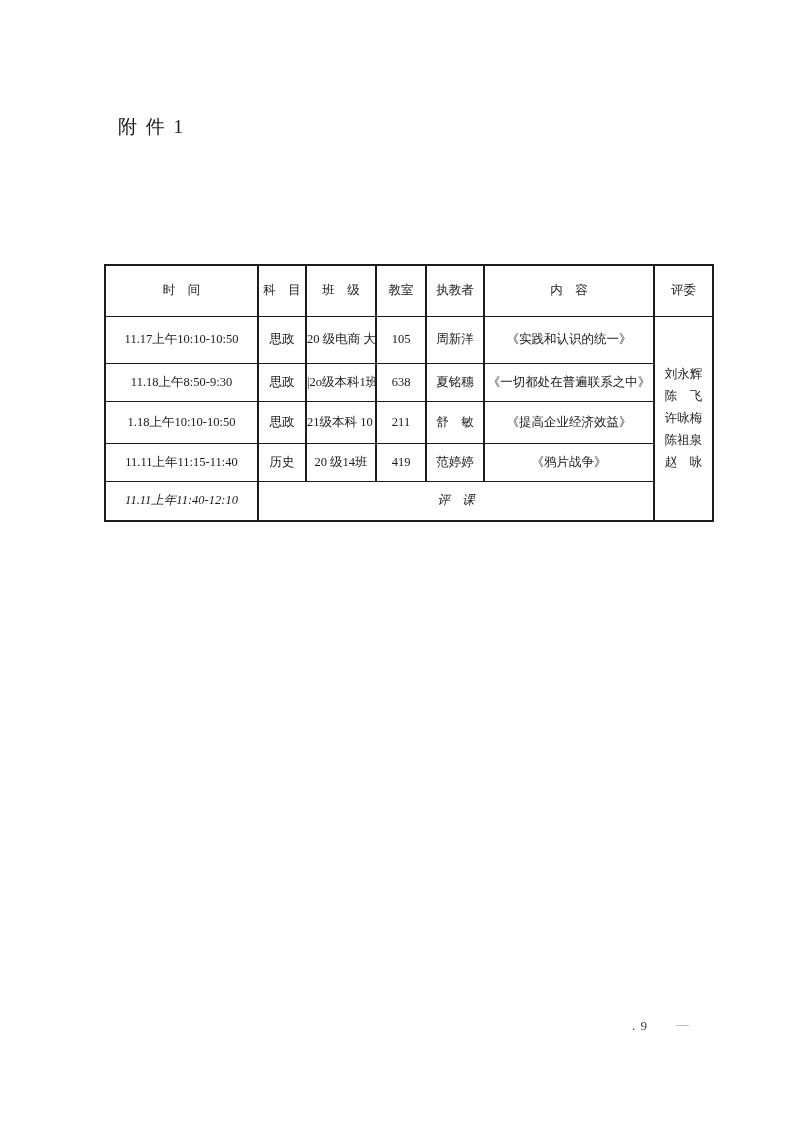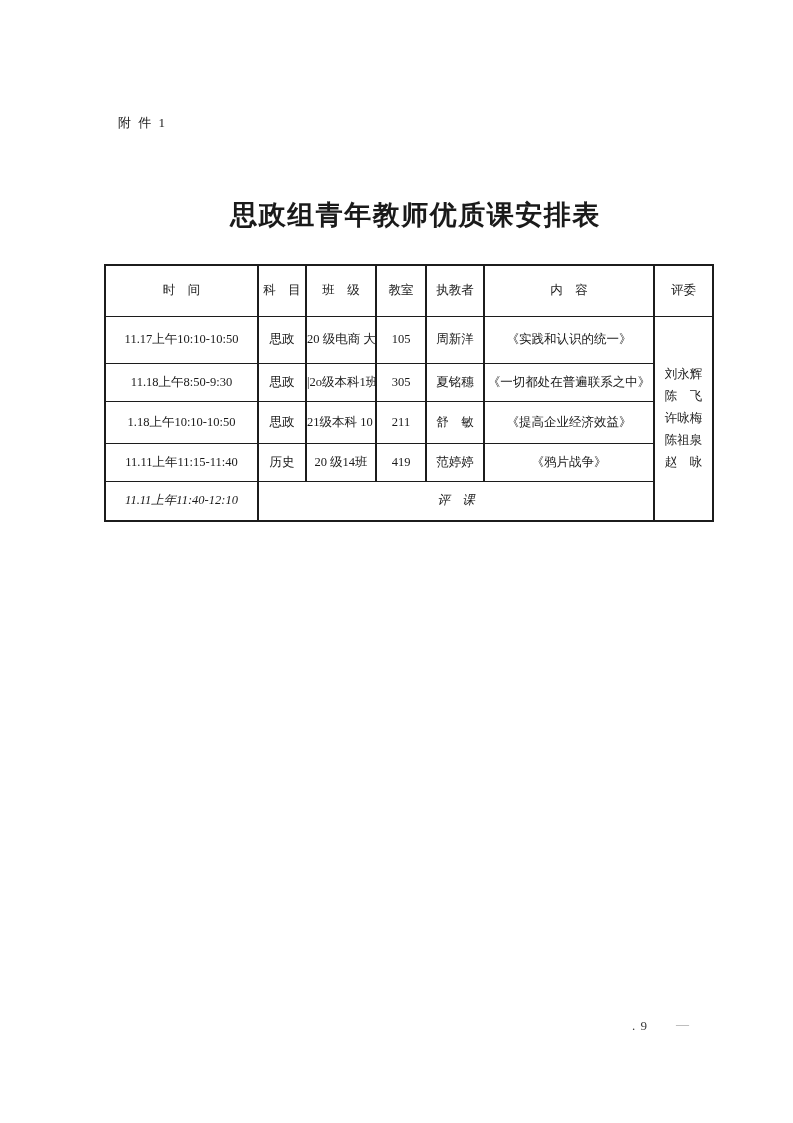--- a/index.html
+++ b/index.html
@@ -9,21 +9,21 @@
     font-family: "Liberation Serif", "DejaVu Serif", serif;
     color: #1a1a1a;
     position: relative;
     overflow: hidden;
   }
   .page { position: absolute; inset: 0; background: #fff; }
 
   .attachment {
     position: absolute;
     left: 118px; top: 114px;
-    font-size: 13px;
+    font-size: 19px;
     letter-spacing: 2px;
     white-space: nowrap;
   }
 
   .doc-title {
     position: absolute;
     left: 38px; right: 0; top: 197px;
     margin: 0;
     text-align: center;
     font-size: 27px;
@@ -85,21 +85,20 @@
     white-space: nowrap;
   }
 </style>
 </head>
 <body>
 
 <div class="page">
 
   <div class="attachment">附 件 1</div>
 
-  <h1 class="doc-title">思政组青年教师优质课安排表</h1>
 
   <table class="schedule">
     <colgroup>
       <col style="width:153px">
       <col style="width:48px">
       <col style="width:70px">
       <col style="width:50px">
       <col style="width:58px">
       <col style="width:170px">
       <col style="width:59px">
@@ -130,21 +129,21 @@
         <span class="judge-line">许咏梅</span>
         <span class="judge-line">陈祖泉</span>
         <span class="judge-line">赵　咏</span>
       </td>
     </tr>
 
     <tr class="row-2">
       <td>11.18上午8:50-9:30</td>
       <td>思政</td>
       <td class="multiline">|2o级本科1班</td>
-      <td>305</td>
+      <td>638</td>
       <td>夏铭穗</td>
       <td>《一切都处在普遍联系之中》</td>
     </tr>
 
     <tr class="row-3">
       <td>1.18上午10:10-10:50</td>
       <td>思政</td>
       <td class="multiline">21级本科
 10 班</td>
       <td>211</td>

